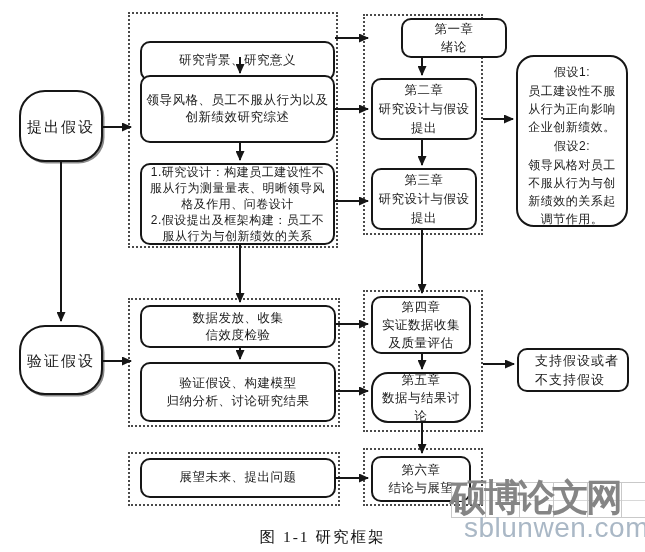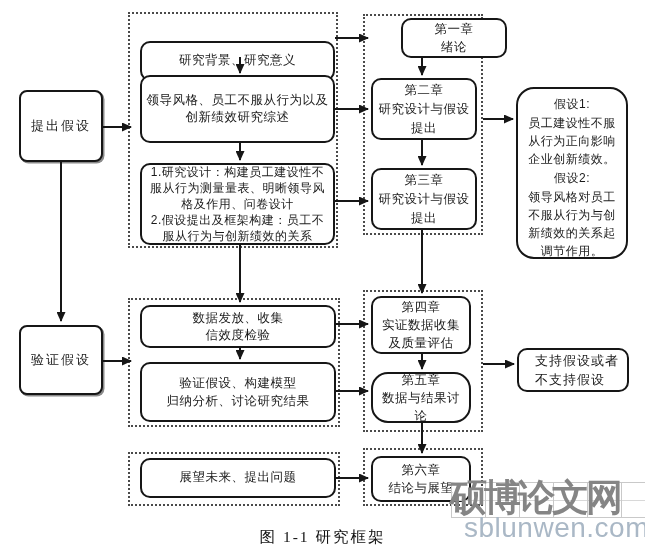--- a/index.html
+++ b/index.html
@@ -9,27 +9,27 @@
   }
   .dashed{
     position:absolute;border:2px dotted #4a4a4a;background:transparent;box-sizing:border-box;
   }
   .node{
     position:absolute;border:2px solid #161616;border-radius:10px;background:#fff;
     box-sizing:border-box;display:flex;flex-direction:column;justify-content:center;
     align-items:center;text-align:center;font-size:12.5px;line-height:1.4;
     letter-spacing:0.5px;padding:2px 4px;
   }
-  .node.big-round{border-radius:8px;font-size:13px;letter-spacing:2px;
+  .node.big-round{border-radius:26px;font-size:15px;letter-spacing:2px;
     box-shadow:1.5px 1.5px 0 #8a8a8a;}
   .node .para{margin:0;}
   .hyp-box{
     position:absolute;border:2px solid #161616;border-radius:18px;background:#fff;
     box-sizing:border-box;font-size:12px;line-height:18px;text-align:center;
-    padding:5px 7px;letter-spacing:0.5px;margin-top:32px;
+    padding:5px 7px;letter-spacing:0.5px;
   }
   .hyp-label{font-size:12px;margin:1px 0;}
   .support{
     position:absolute;border:2px solid #161616;border-radius:10px;background:#fff;
     box-sizing:border-box;font-size:13px;line-height:19px;text-align:left;
     display:flex;flex-direction:column;justify-content:center;padding-left:16px;
     letter-spacing:1px;
   }
   #arrows{position:absolute;left:0;top:0;z-index:3;pointer-events:none;}
   .caption{

